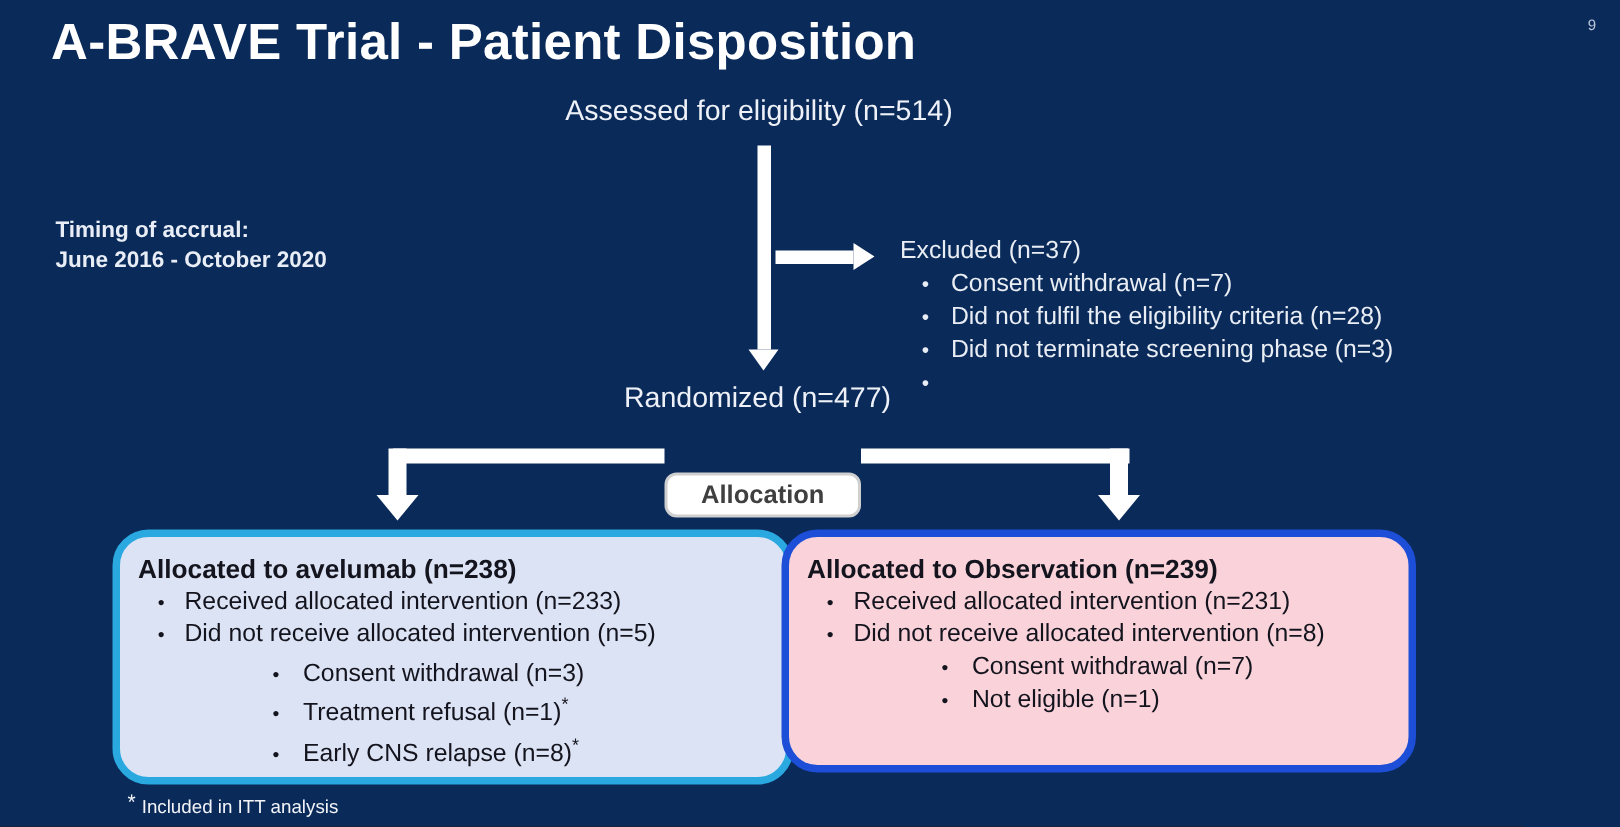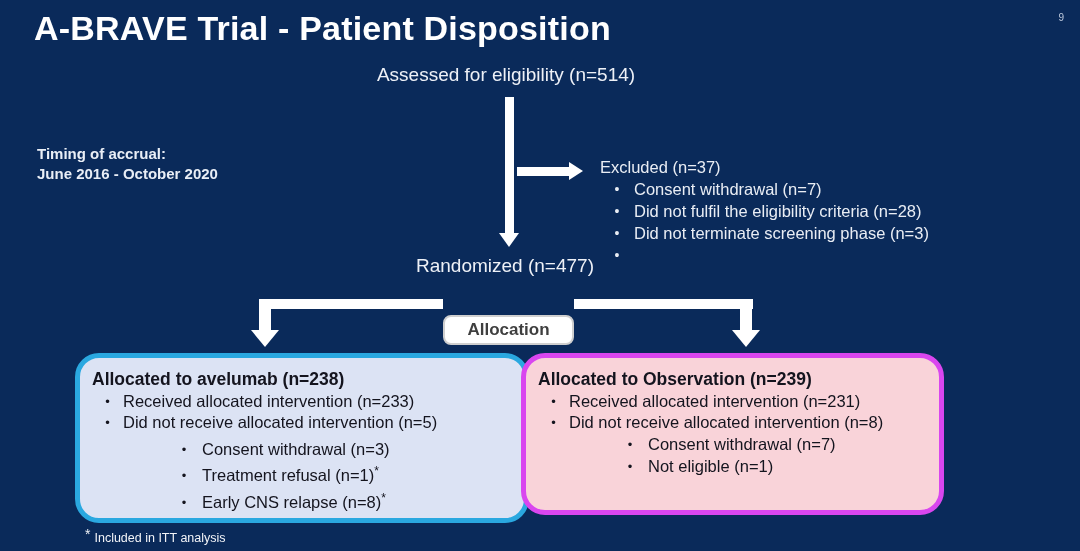--- a/index.html
+++ b/index.html
@@ -79,21 +79,21 @@
     padding: 9px 12px 6px 12px;
     color: #14141e;
     font-size: 16.5px;
   }
   #left-box  {
     left: 75px;  top: 353px; width: 454px; height: 170px;
     background: #dce3f4; border: 5px solid #2aa8e0;
   }
   #right-box {
     left: 521px; top: 353px; width: 423px; height: 162px;
-    background: #f9d3d9; border: 5px solid #d946ef;
+    background: #f9d3d9; border: 5px solid #1d4ed8;
   }
   .alloc-box .heading { font-weight: bold; font-size: 17.5px; line-height: 24px; }
   .alloc-box .bullet-row { line-height: 21px; }
   .alloc-box .bullet-row .dot { width: 31px; text-align: center; font-size: 13px; flex: none; }
   .alloc-box .sub-row .dot { width: 36px; margin-left: 74px; }
   #left-box  .sub-row { margin-top: 5.5px; }
   #right-box .sub-row { margin-top: 1px; }
   .alloc-box sup { font-size: 12px; vertical-align: super; line-height: 0; }
 
   #footnote {

